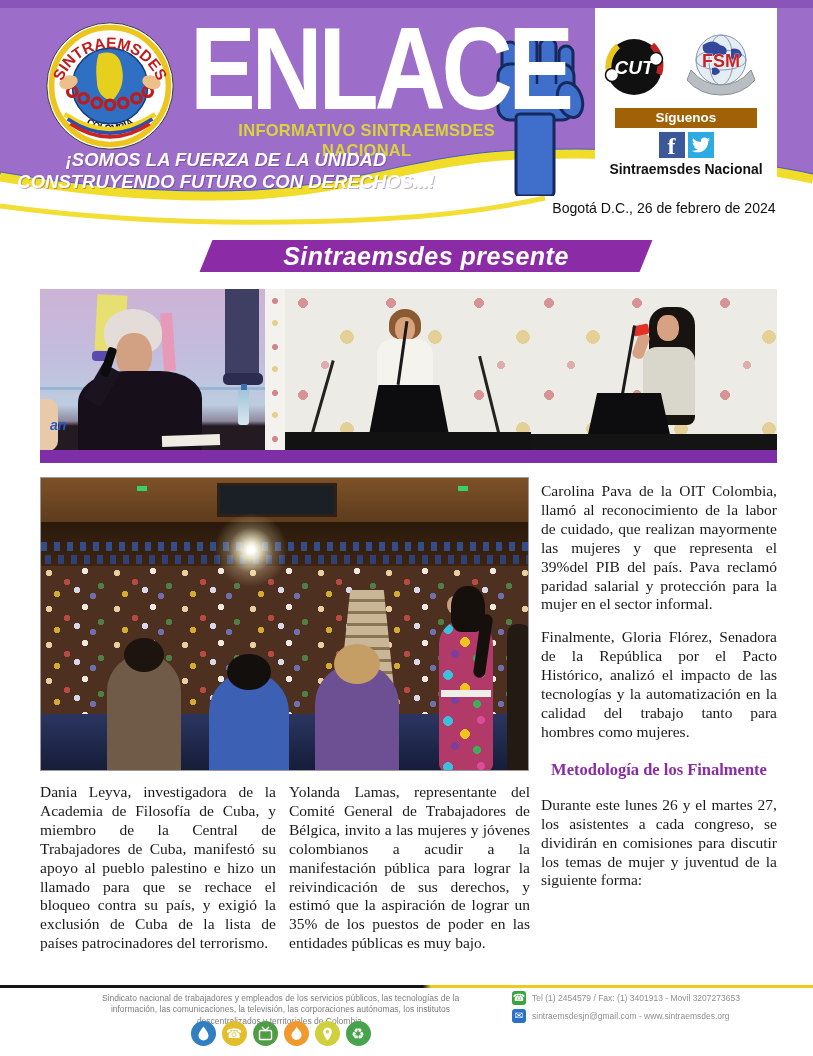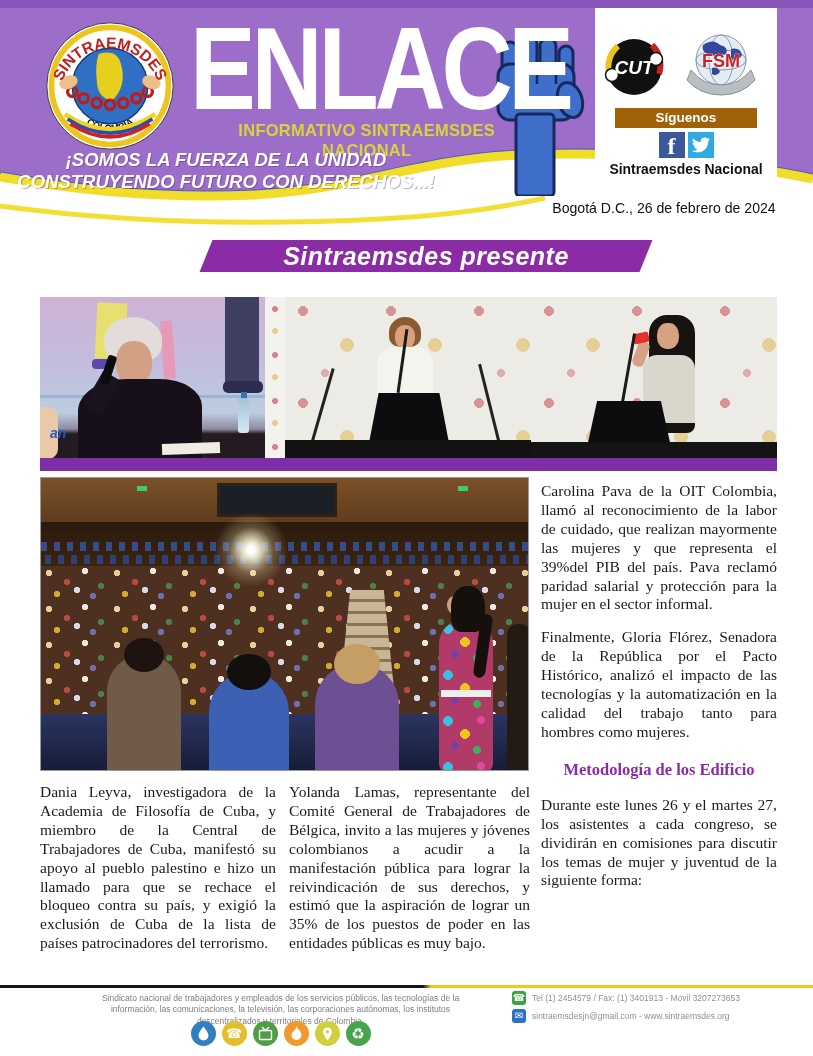--- a/index.html
+++ b/index.html
@@ -35,21 +35,21 @@
 
   .dateline{position:absolute;right:37px;top:199px;font-size:15px;color:#101010;
             transform:scaleX(.94);transform-origin:right top;}
 
   
   .banner{position:absolute;left:206px;top:240px;width:440px;height:32px;background:#8b2ca6;transform:skewX(-22deg);}
   .banner-text{display:block;transform:skewX(22deg);text-align:center;color:#fff;font-style:italic;
                font-weight:700;font-size:25px;line-height:32px;letter-spacing:.5px;}
 
   
-  .photo-strip{position:absolute;left:40px;top:297px;width:737px;height:174px;}
+  .photo-strip{position:absolute;left:40px;top:289px;width:737px;height:174px;}
   .strip-photos{display:flex;height:161px;}
   .ph{position:relative;overflow:hidden;height:100%;}
   .ph>div{position:absolute;}
   .ph-left{width:245px;background:linear-gradient(180deg,#cdb3d5 0%,#c3bcdd 40%,#bccde0 72%,#8f8aa0 82%,#241b22 85%);}
   .ph-mid,.ph-right{background-color:#edebe5;background-image:
       radial-gradient(circle 5px at 18px 14px,rgba(190,40,50,.45) 96%,transparent),
       radial-gradient(circle 7px at 62px 48px,rgba(215,170,40,.42) 96%,transparent),
       radial-gradient(circle 4px at 40px 76px,rgba(190,40,50,.32) 96%,transparent);
       background-size:88px 92px;}
   .ph-mid{width:246px;}.ph-right{width:246px;}
@@ -348,21 +348,21 @@
 
   <div class="caption-left">
     <p class="body-text">Dania Leyva, investigadora de la Academia de Filosofía de Cuba, y miembro de la Central de Trabajadores de Cuba, manifestó su apoyo al pueblo palestino e hizo un llamado para que se rechace el bloqueo contra su país, y exigió la exclusión de Cuba de la lista de países patrocinadores del terrorismo.</p>
   </div>
   <div class="caption-mid">
     <p class="body-text">Yolanda Lamas, representante del Comité General de Trabajadores de Bélgica, invito a las mujeres y jóvenes colombianos a acudir a la manifestación pública para lograr la reivindicación de sus derechos, y estimó que la aspiración de lograr un 35% de los puestos de poder en las entidades públicas es muy bajo.</p>
   </div>
   <div class="right-col">
     <p class="body-text">Carolina Pava de la OIT Colombia, llamó al reconocimiento de la labor de cuidado, que realizan mayormente las mujeres y que representa el 39%del PIB del país. Pava reclamó paridad salarial y protección para la mujer en el sector informal.</p>
     <p class="body-text">Finalmente, Gloria Flórez, Senadora de la República por el Pacto Histórico, analizó el impacto de las tecnologías y la automatización en la calidad del trabajo tanto para hombres como mujeres.</p>
-    <div class="method-title">Metodología de los Edificio</div>
+    <div class="method-title">Metodología de los Finalmente</div>
     <p class="body-text">Durante este lunes 26 y el martes 27, los asistentes a cada congreso, se dividirán en comisiones para discutir los temas de mujer y juventud de la siguiente forma:</p>
   </div>
 
   <div class="footer-line"></div>
   <div class="footer-desc">Sindicato nacional de trabajadores y empleados de los servicios públicos, las tecnologías de la información, las comunicaciones, la televisión, las corporaciones autónomas, los institutos descentralizados y territoriales de Colombia.</div>
 
   <div class="utility-icons">
     <span class="uc uc-water">
       <svg width="13" height="15" viewBox="0 0 13 15">
           <path fill="#fff" d="M6.5,0.5 C6.5,0.5 1.5,6.5 1.5,9.5 a5,5 0 0 0 10,0 C11.5,6.5 6.5,0.5 6.5,0.5 Z"></path>

